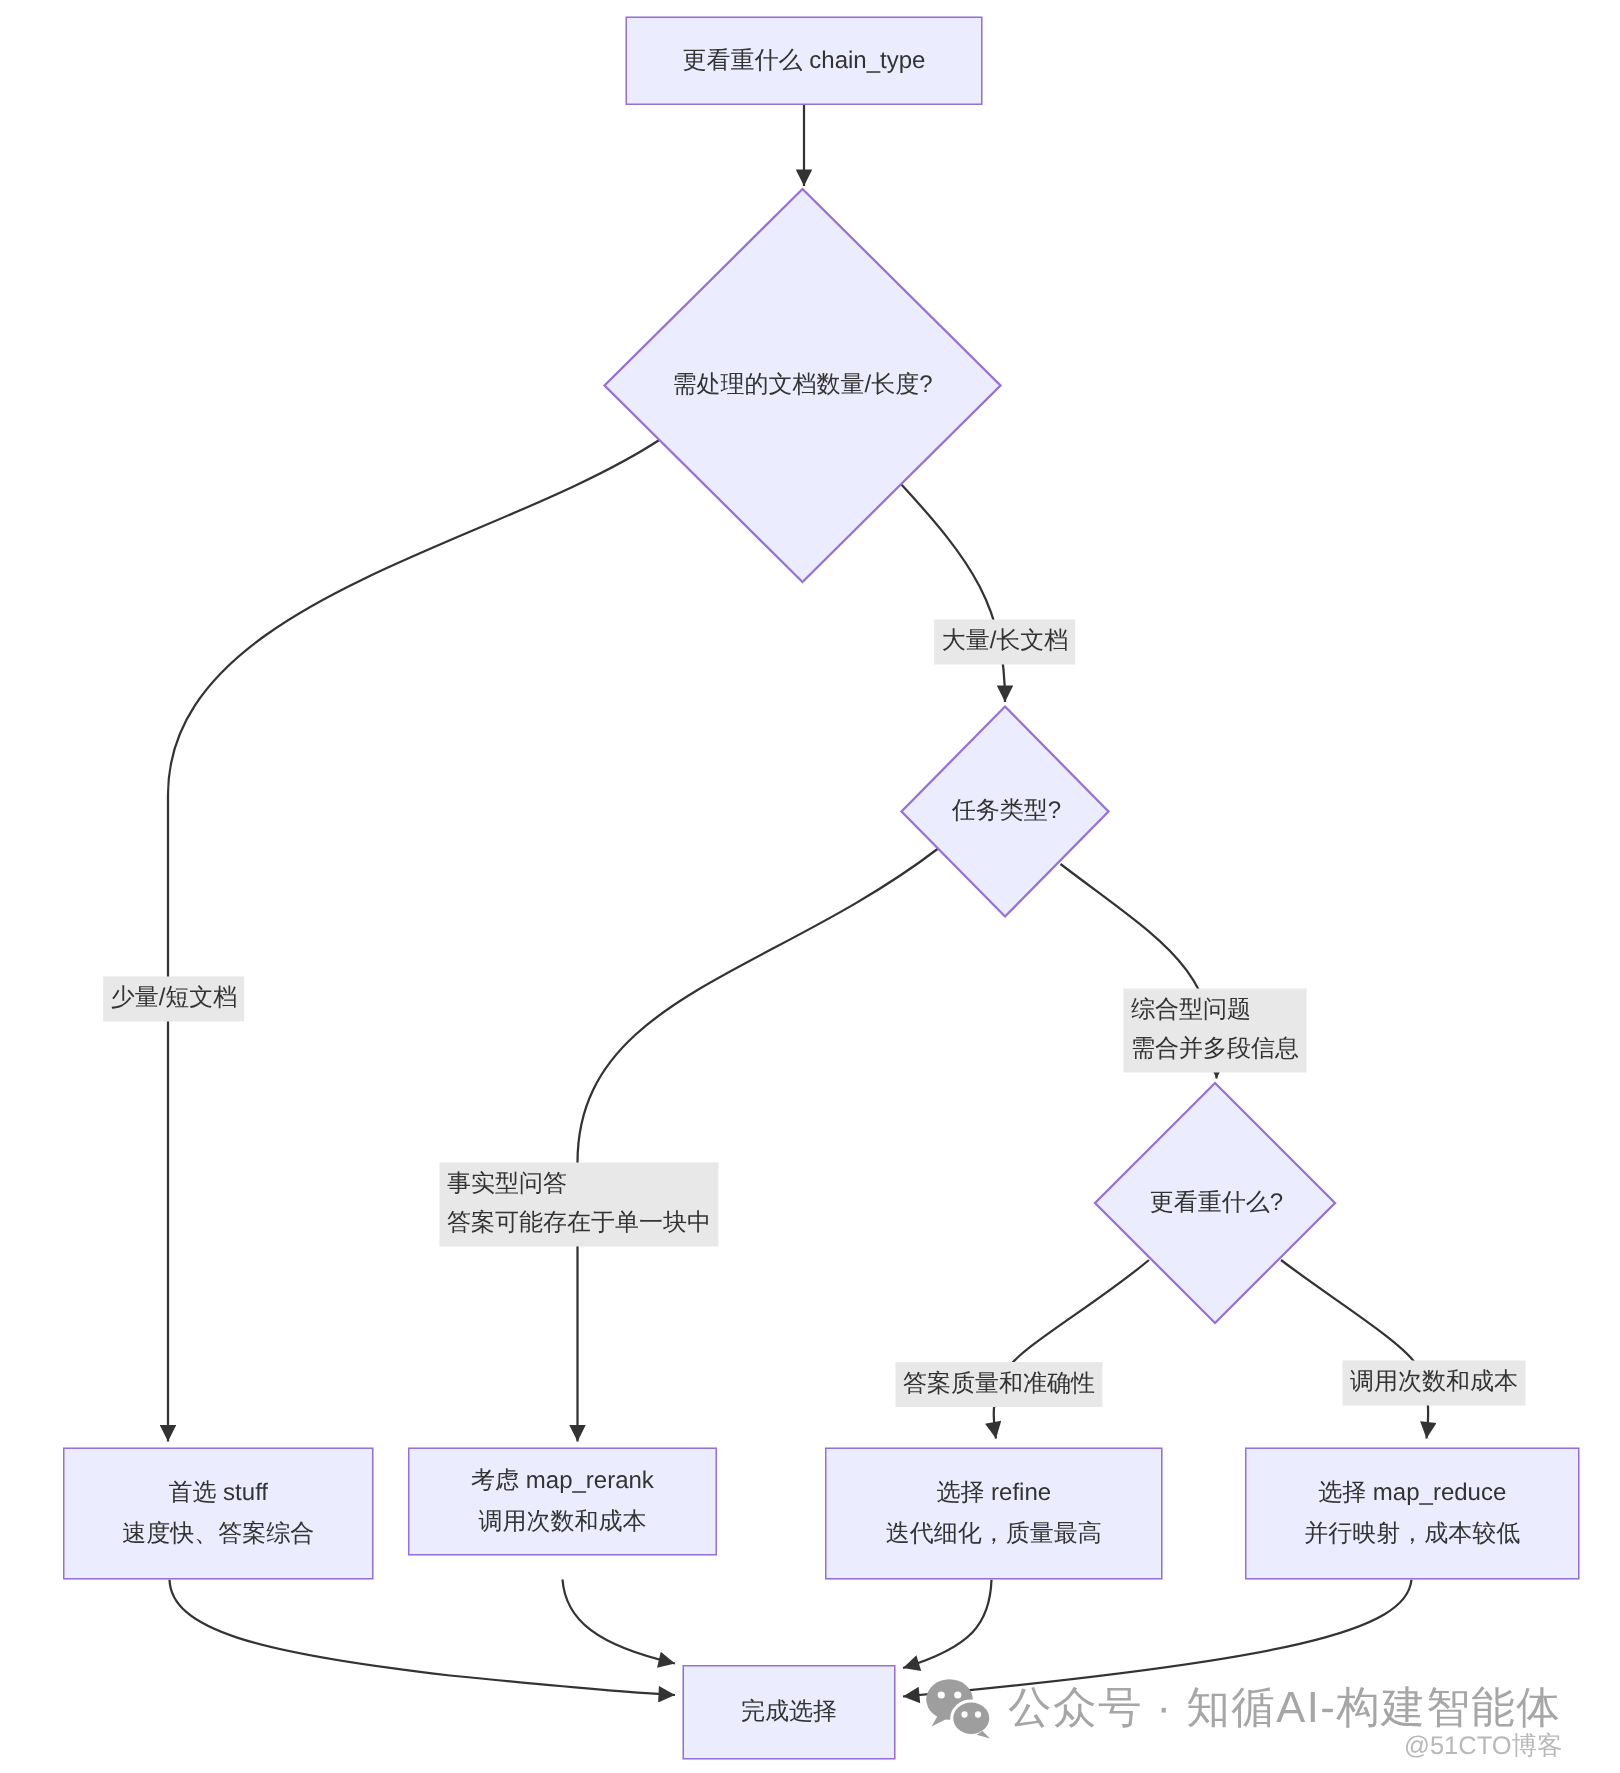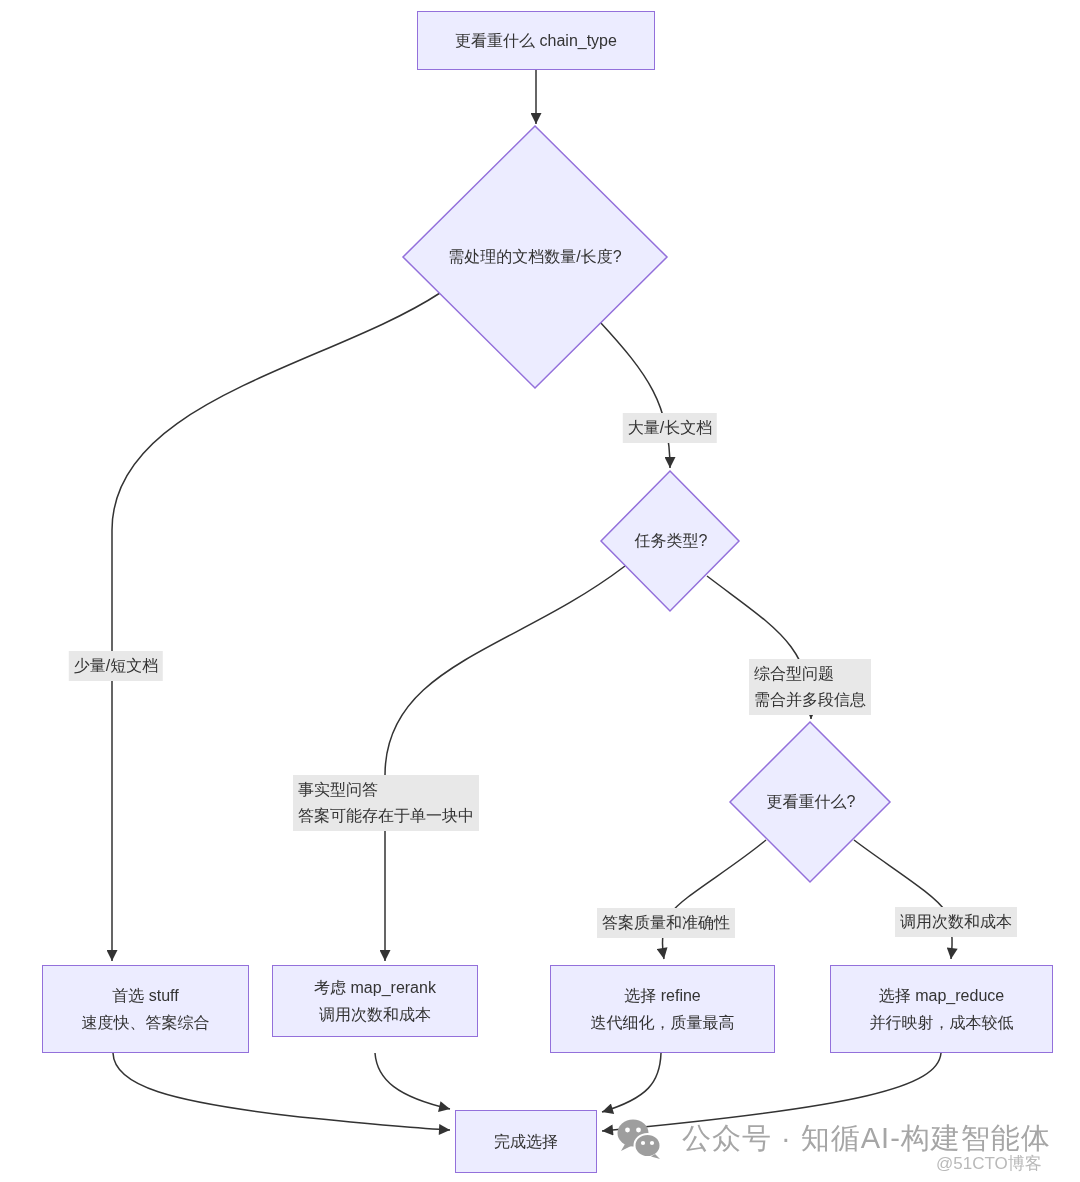--- a/index.html
+++ b/index.html
@@ -25,21 +25,21 @@
     font-size:16px;line-height:27px;text-align:center;box-sizing:border-box;
   }
   .dlabel{
     position:absolute;transform:translate(-50%,-50%);font-size:16px;white-space:nowrap;text-align:center;
   }
   .elabel{
     position:absolute;transform:translate(-50%,-50%);font-size:16px;line-height:26px;
     background:var(--label-bg);padding:2px 5px;white-space:nowrap;
   }
   .watermark{
-    position:absolute;left:616px;top:1118px;display:flex;align-items:center;gap:20px;
+    position:absolute;left:616px;top:1118px;display:flex;align-items:center;gap:10px;
     color:var(--wm-color);
   }
   .watermark .wm-text{font-size:29px;letter-spacing:1px;white-space:nowrap;}
   .wm-attr{
     position:absolute;left:936px;top:1152px;font-size:17px;color:var(--wm-attr-color);white-space:nowrap;
   }
 </style>
 </head>
 <body>
 

